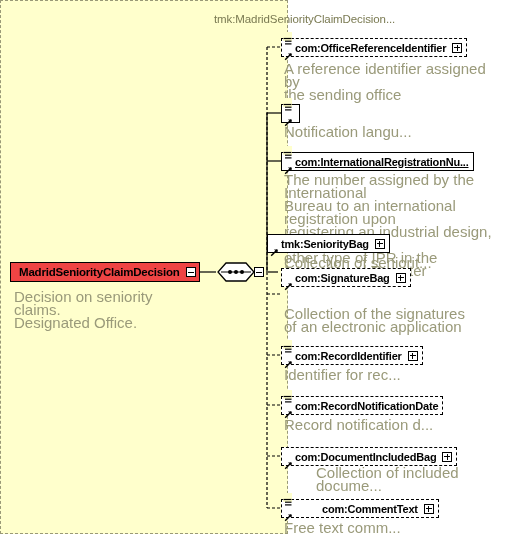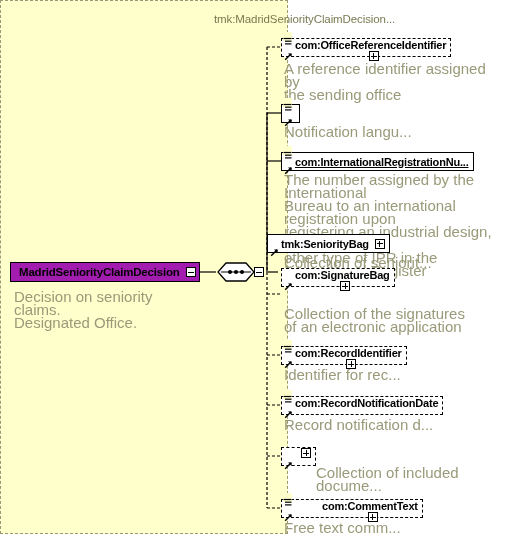--- a/index.html
+++ b/index.html
@@ -41,21 +41,21 @@
     box-sizing: border-box;
     background: #ffffff;
     height: 19px;
     display: flex;
     align-items: center;
     padding-left: 13px;
     padding-right: 4px;
     white-space: nowrap;
   }
   .node.solid  { border: 1.5px solid #000000; }
-  .node.dashed { border: 1.5px dashed #000000; flex-direction: column; }
+  .node.dashed { border: 1.5px dashed #000000; }
   
   .node::after {
     content: "";
     position: absolute;
     left: 3px;
     right: -4px;
     bottom: -5px;
     height: 4px;
     background: #b8b8b8;
     z-index: -1;
@@ -123,21 +123,21 @@
     color: #9a9a7a;
     white-space: pre-line;
   }
 
   
   #root-node {
     position: absolute;
     left: 10px;
     top: 262px;
     height: 20px;
-    background: #a21caf;
+    background: #ef4444;
     border: 1.5px solid #000000;
     display: flex;
     align-items: center;
     padding-left: 8px;
     padding-right: 3px;
     box-sizing: border-box;
     white-space: nowrap;
   }
   #root-node::after {
     content: "";
@@ -314,20 +314,21 @@
         <line x1="0.5" y1="1.5" x2="8.5" y2="1.5" stroke="#000" stroke-width="1.2"></line>
         <line x1="2.0" y1="4.2" x2="8.5" y2="4.2" stroke="#000" stroke-width="1.2"></line>
         <line x1="2.0" y1="6.9" x2="8.5" y2="6.9" stroke="#000" stroke-width="1.2"></line>
       </svg></span>
     <div class="doc" style="left: 284px; top: 418px; width: 210px;">Record notification d...</div>
     <div class="node dashed" style="left: 281px; top: 447px;">
       <span class="arrow-icon"><svg viewBox="0 0 9 9" width="9" height="9">
           <path d="M1.2 7.8 L7.2 1.8" stroke="#000" stroke-width="1.4" fill="none"></path>
           <path d="M7.6 1.4 L7.6 5.0 L4.0 1.4 Z" fill="#000"></path>
         </svg></span>
+      <span class="label">com:DocumentIncludedBag</span>
       <span class="plusbox plus"></span>
     </div>
     <div class="doc" style="left: 284px; top: 466px; width: 210px; margin-left: 32px;">Collection of included docume...</div>
     <div class="node dashed" style="left: 281px; top: 499px; padding-left: 40px;">
       <span class="arrow-icon"><svg viewBox="0 0 9 9" width="9" height="9">
           <path d="M1.2 7.8 L7.2 1.8" stroke="#000" stroke-width="1.4" fill="none"></path>
           <path d="M7.6 1.4 L7.6 5.0 L4.0 1.4 Z" fill="#000"></path>
         </svg></span>
       <span class="label">com:CommentText</span>
       <span class="plusbox plus"></span>

